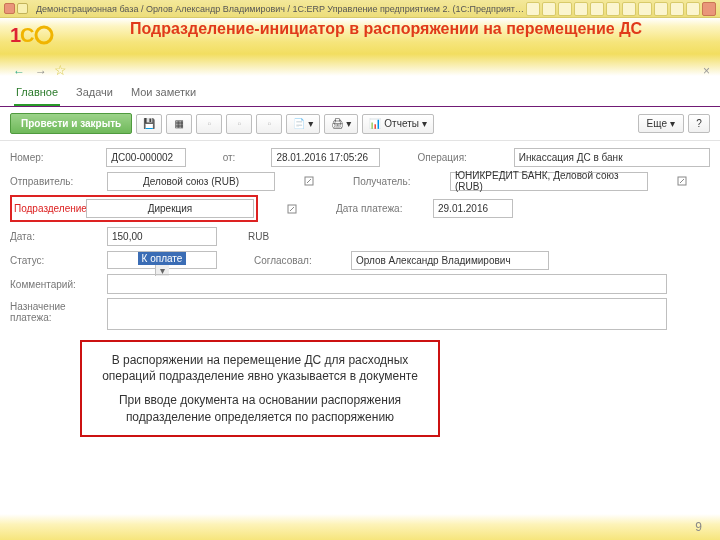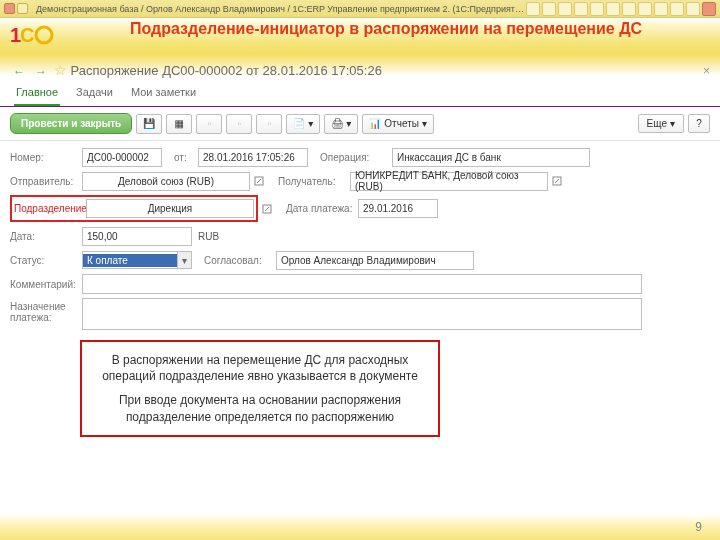--- a/index.html
+++ b/index.html
@@ -23,39 +23,39 @@
   .star { color: #d9c94a; font-size: 14px; }
   .doc-title { font-size: 13px; color: #6b6b6b; }
   .close-x { position: absolute; right: 10px; top: 46px; color: #999; font-size: 12px; }
 
   .tabs { display: flex; gap: 14px; padding: 6px 14px 0; border-bottom: 1px solid #701a75; font-size: 11px; }
   .tab { padding: 4px 2px 6px; color: #6b6b6b; }
   .tab.active { color: #2a7a2a; border-bottom: 2px solid #2a9a2a; }
 
   .toolbar { display: flex; align-items: center; gap: 4px; padding: 6px 10px; border-bottom: 1px solid #e3e3e3; }
   .btn { border: 1px solid #bdbdbd; background: linear-gradient(#fff,#f1f1f1); border-radius: 2px; padding: 3px 6px; font-size: 10px; color: #333; display: inline-flex; align-items: center; gap: 3px; }
-  .btn.primary { background: linear-gradient(#9cd38a,#6fb95a); border-color: #4f9a3e; color: #fff; font-weight: bold; padding: 4px 10px; border-radius: 6px; }
+  .btn.primary { background: linear-gradient(#9cd38a,#6fb95a); border-color: #4f9a3e; color: #fff; font-weight: bold; padding: 4px 10px; }
   .btn .ico { width: 12px; height: 12px; display: inline-block; }
   .btn.disabled { color: #bbb; }
   .toolbar-spacer { flex: 1; }
   .btn.more { padding: 3px 8px; }
   .btn.help { width: 22px; justify-content: center; }
 
   .form { padding: 6px 10px; }
-  .row { display: flex; align-items: center; margin-bottom: 4px; min-height: 20px; }
+  .row { display: flex; align-items: center; margin-bottom: 4px; min-height: 20px; gap: 25px; }
   .lbl { width: 72px; color: #777; font-size: 10px; }
   .lbl2 { width: 72px; color: #777; font-size: 10px; margin-left: 12px; }
   .inp { border: 1px solid #bfbfbf; background: #fff; height: 19px; padding: 0 4px; font-size: 10px; color: #333; display: flex; align-items: center; }
   .inp.ro { background: #fff; }
   .after-ico { width: 14px; height: 18px; display: flex; align-items: center; justify-content: center; color: #888; margin-left: 2px; }
   .after-ico svg { display:block; }
   .w80 { width: 80px; } .w110 { width: 110px; } .w168 { width: 168px; justify-content: center; } .w198 { width: 198px; }
   .rub { margin-left: 6px; color: #555; }
   .amount { text-align: right; }
-  .status-sel { border: 1px solid #bfbfbf; height: 18px; display: flex; align-items: center; width: 110px; }
+  .status-sel { border: 1px solid #bfbfbf; height: 18px; display: flex; align-items: center; width: 110px; flex-direction: column; }
   .status-val { background: #3b6db5; color: #fff; padding: 1px 4px; font-size: 10px; flex: 1; }
   .status-dd { width: 14px; text-align: center; color: #666; background: #eee; border-left: 1px solid #bfbfbf; height: 100%; display:flex; align-items:center; justify-content:center; }
   .textarea { border: 1px solid #bfbfbf; height: 32px; width: 560px; }
   .textarea.small { height: 20px; }
 
   .highlight-box { border: 2px solid #d22; }
   .row.podr .lbl { color: #d22; }
 
   .callout { position: absolute; left: 80px; top: 340px; width: 360px; border: 2px solid #c11; background: #fff; padding: 10px 12px; font-size: 12px; color: #333; text-align: center; line-height: 1.35; }
   .callout p + p { margin-top: 8px; }
@@ -94,21 +94,20 @@
         <text x="10" y="20" font-family="Arial" font-weight="bold" font-size="20" fill="#f0b400">C</text>
         <circle cx="34" cy="13" r="8" fill="none" stroke="#f0b400" stroke-width="3"></circle>
       </svg>
     </span>
   </div>
   <div class="slide-title">Подразделение-инициатор в распоряжении на перемещение ДС</div>
   <div class="doc-nav">
     <span class="arrow-btn active">←</span>
     <span class="arrow-btn">→</span>
     <span class="star">☆</span>
-    <span class="doc-title">Распоряжение ДС00-000002 от 28.01.2016 17:05:26</span>
   </div>
   <span class="close-x">×</span>
 </div>
 
 <div class="tabs">
   <div class="tab active">Главное</div>
   <div class="tab">Задачи</div>
   <div class="tab">Мои заметки</div>
 </div>
 

